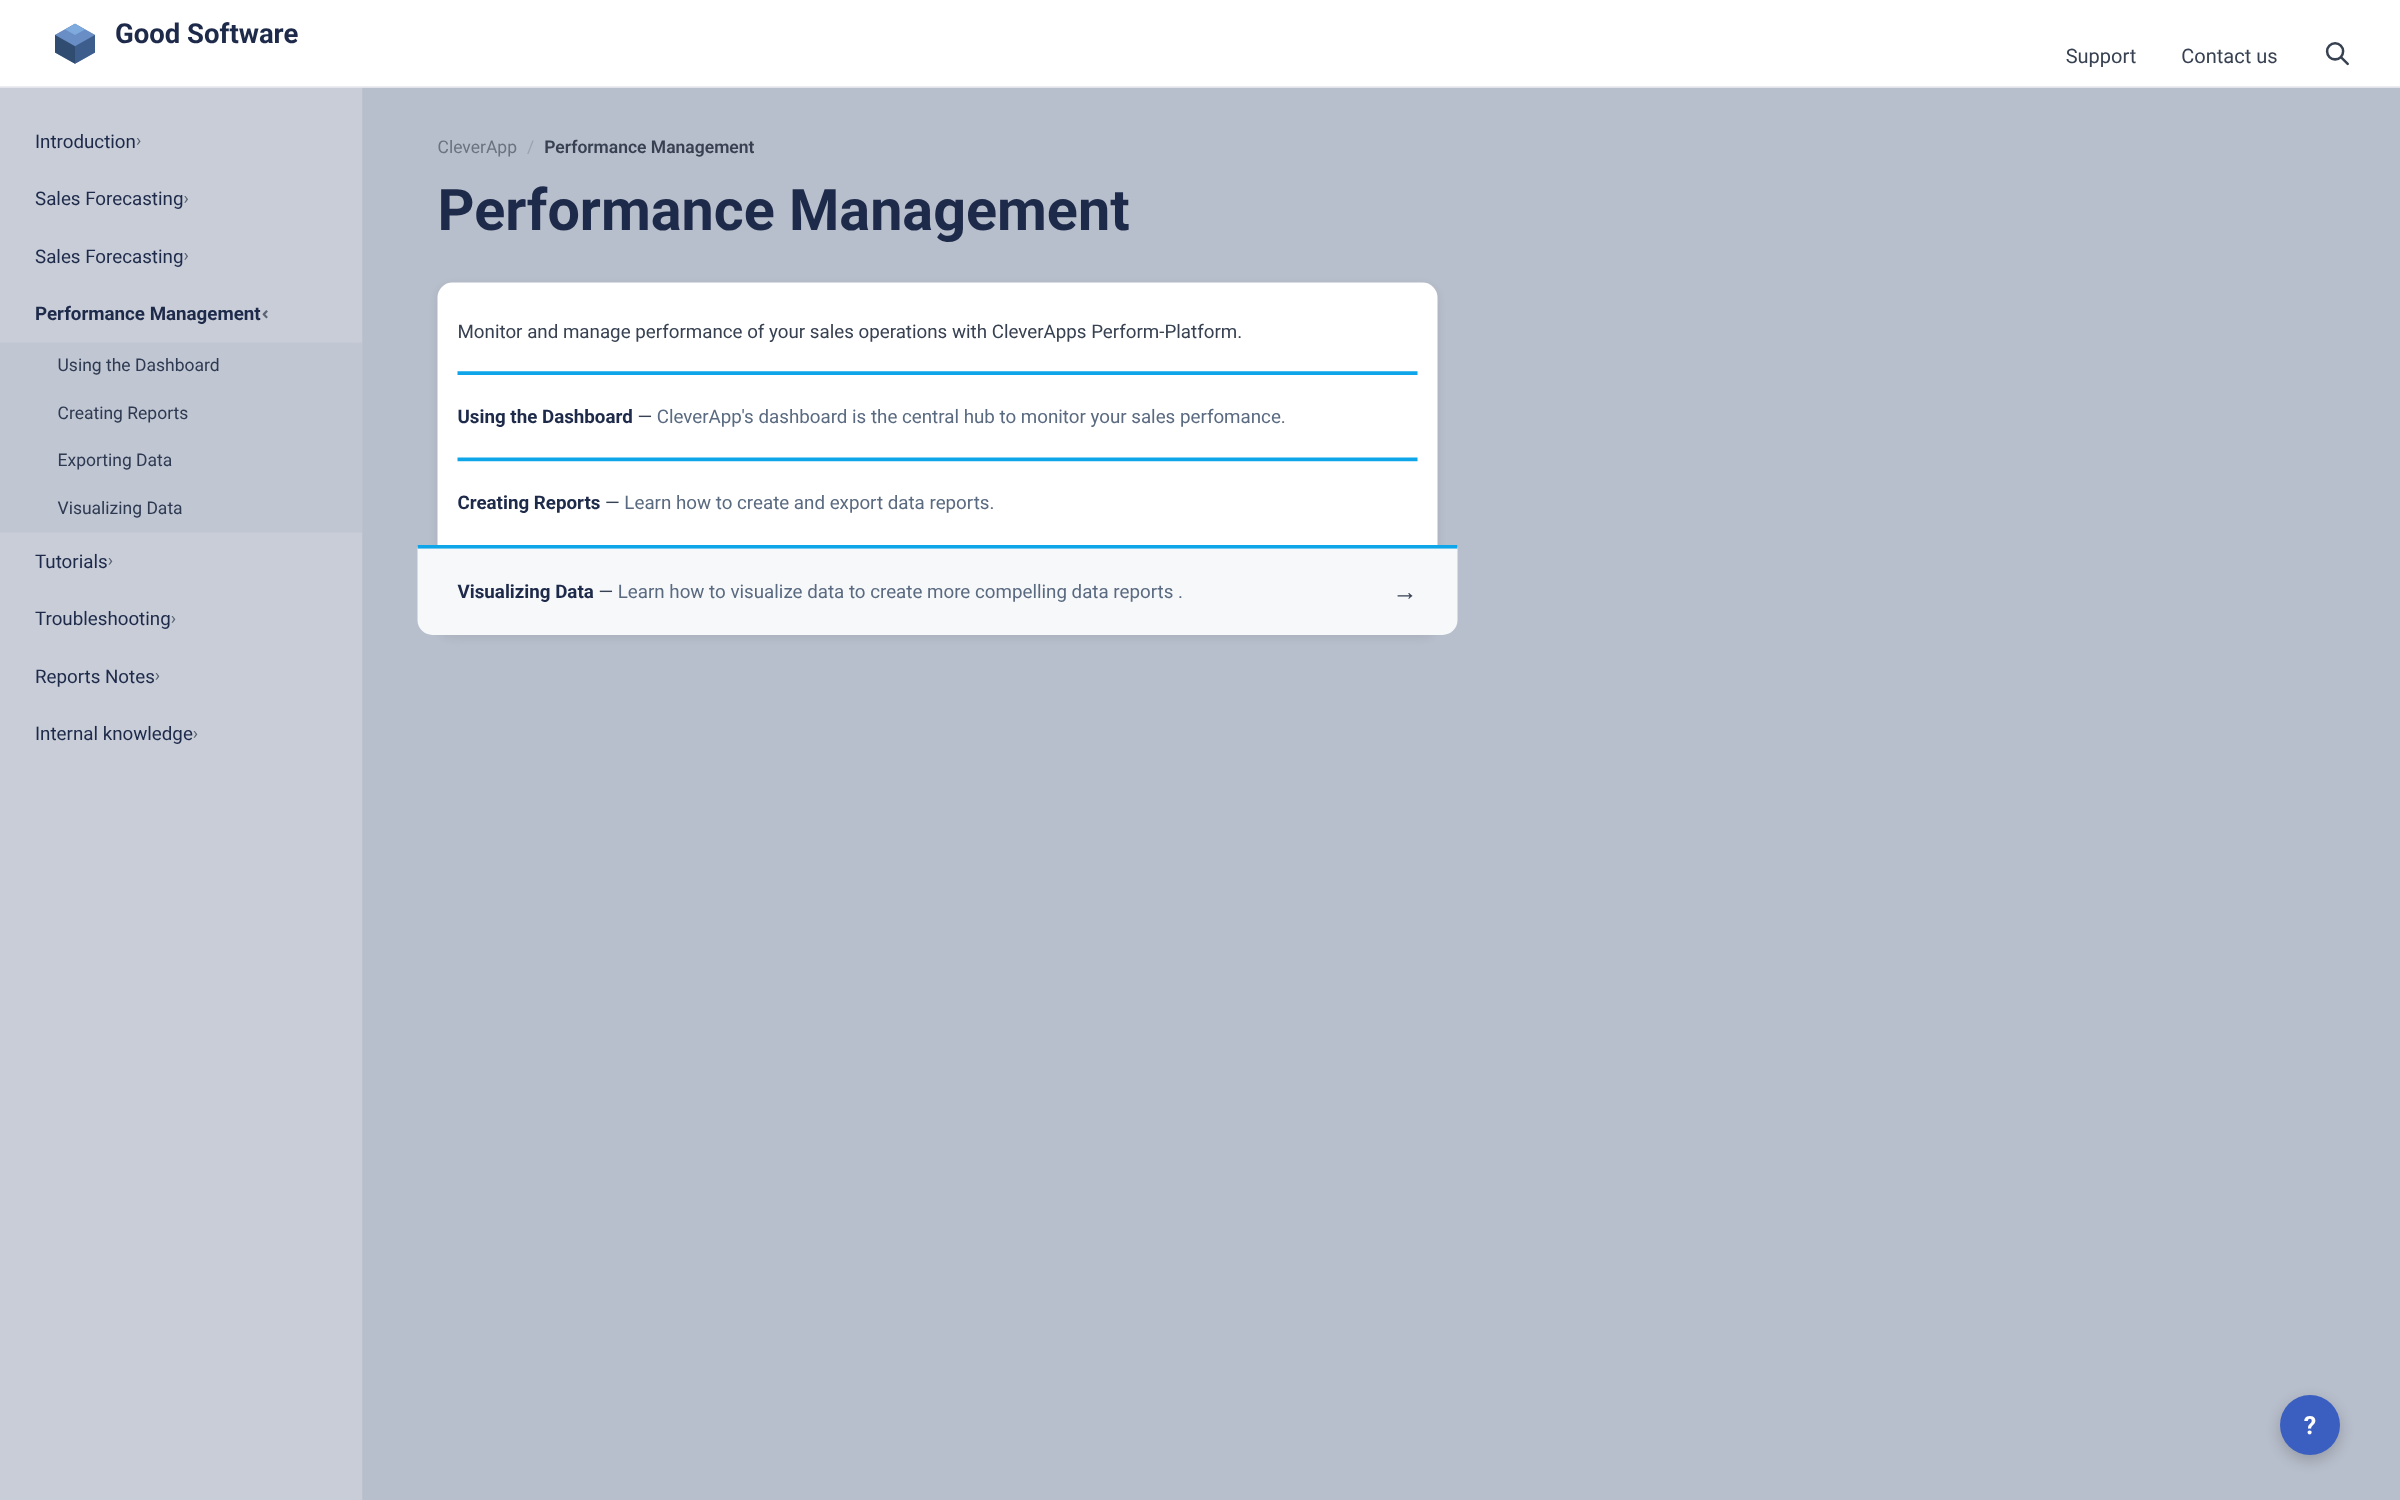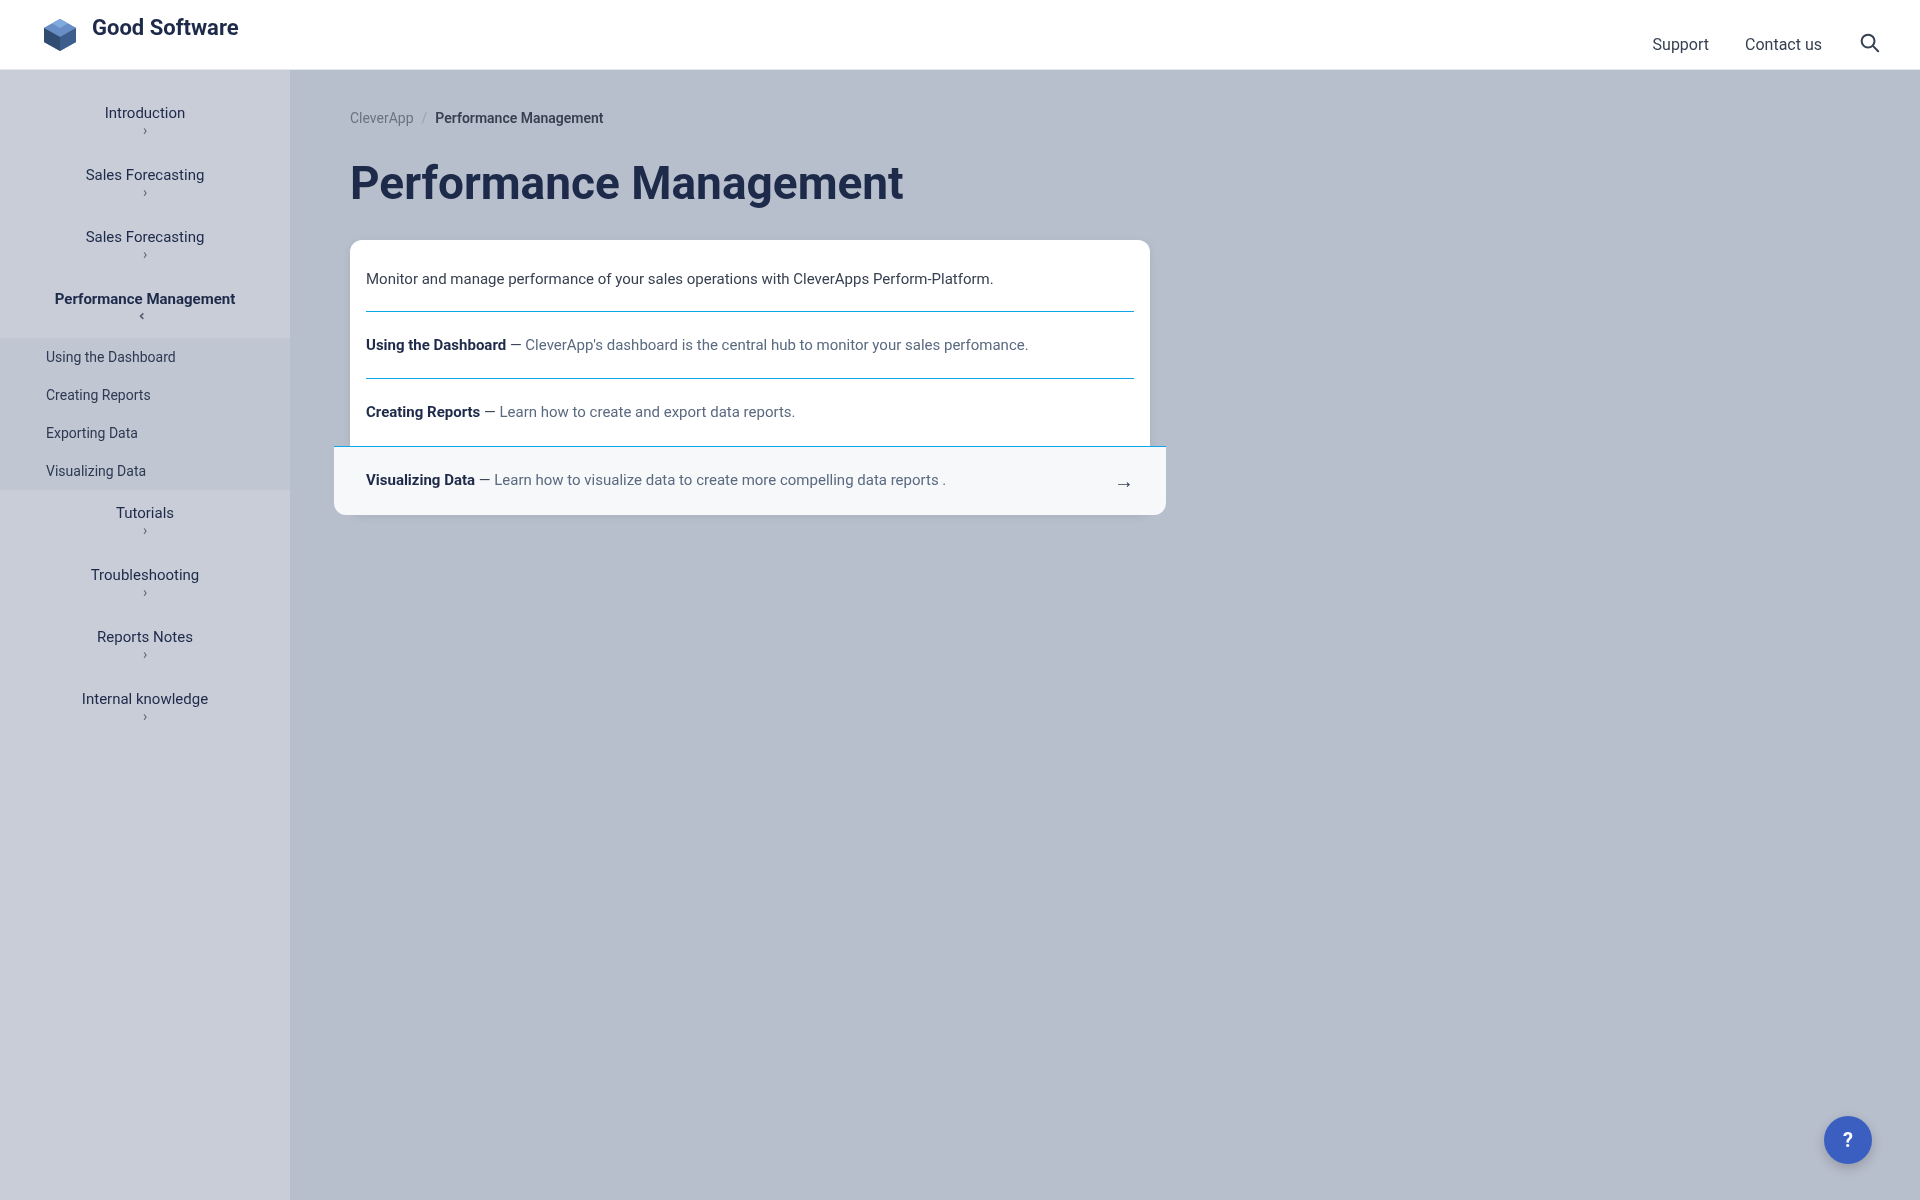--- a/index.html
+++ b/index.html
@@ -69,21 +69,20 @@
     }
     .sidebar-item {
       display: flex;
       align-items: center;
       justify-content: flex-start;
       padding: 14px 28px;
       cursor: pointer;
       color: #1e2a4a;
       font-size: 15px;
       font-weight: 400;
-      flex-direction: column;
     }
     .sidebar-item.active {
       font-weight: 700;
       color: #1e2a4a;
     }
     .sidebar-item .chevron {
       font-size: 14px;
       color: #5a6472;
     }
     .sidebar-item.active .chevron {
@@ -102,21 +101,21 @@
     
     .main-content {
       flex: 1;
       padding: 40px 60px;
       background: #b8bfcc;
     }
     .breadcrumb {
       display: flex;
       align-items: center;
       gap: 8px;
-      margin-bottom: 30px;
+      margin-bottom: 16px;
       font-size: 14px;
       color: #6b7280;
     }
     .breadcrumb-sep {
       color: #9ca3af;
     }
     .breadcrumb-current {
       font-weight: 600;
       color: #374151;
     }
@@ -133,21 +132,21 @@
       box-shadow: 0 2px 8px rgba(0,0,0,0.08);
       max-width: 800px;
     }
     .card-intro {
       font-size: 15px;
       color: #374151;
       margin-bottom: 20px;
       line-height: 1.5;
     }
     .card-item {
-      border-top: 1px solid #0ea5e9;
+      border-top: 3px solid #0ea5e9;
       padding: 22px 0;
       display: flex;
       align-items: center;
       justify-content: space-between;
       cursor: pointer;
     }
     .card-item:last-child {
       background: #f7f8fa;
       margin: -0px -0px -28px -0px;
       padding: 22px 0;

